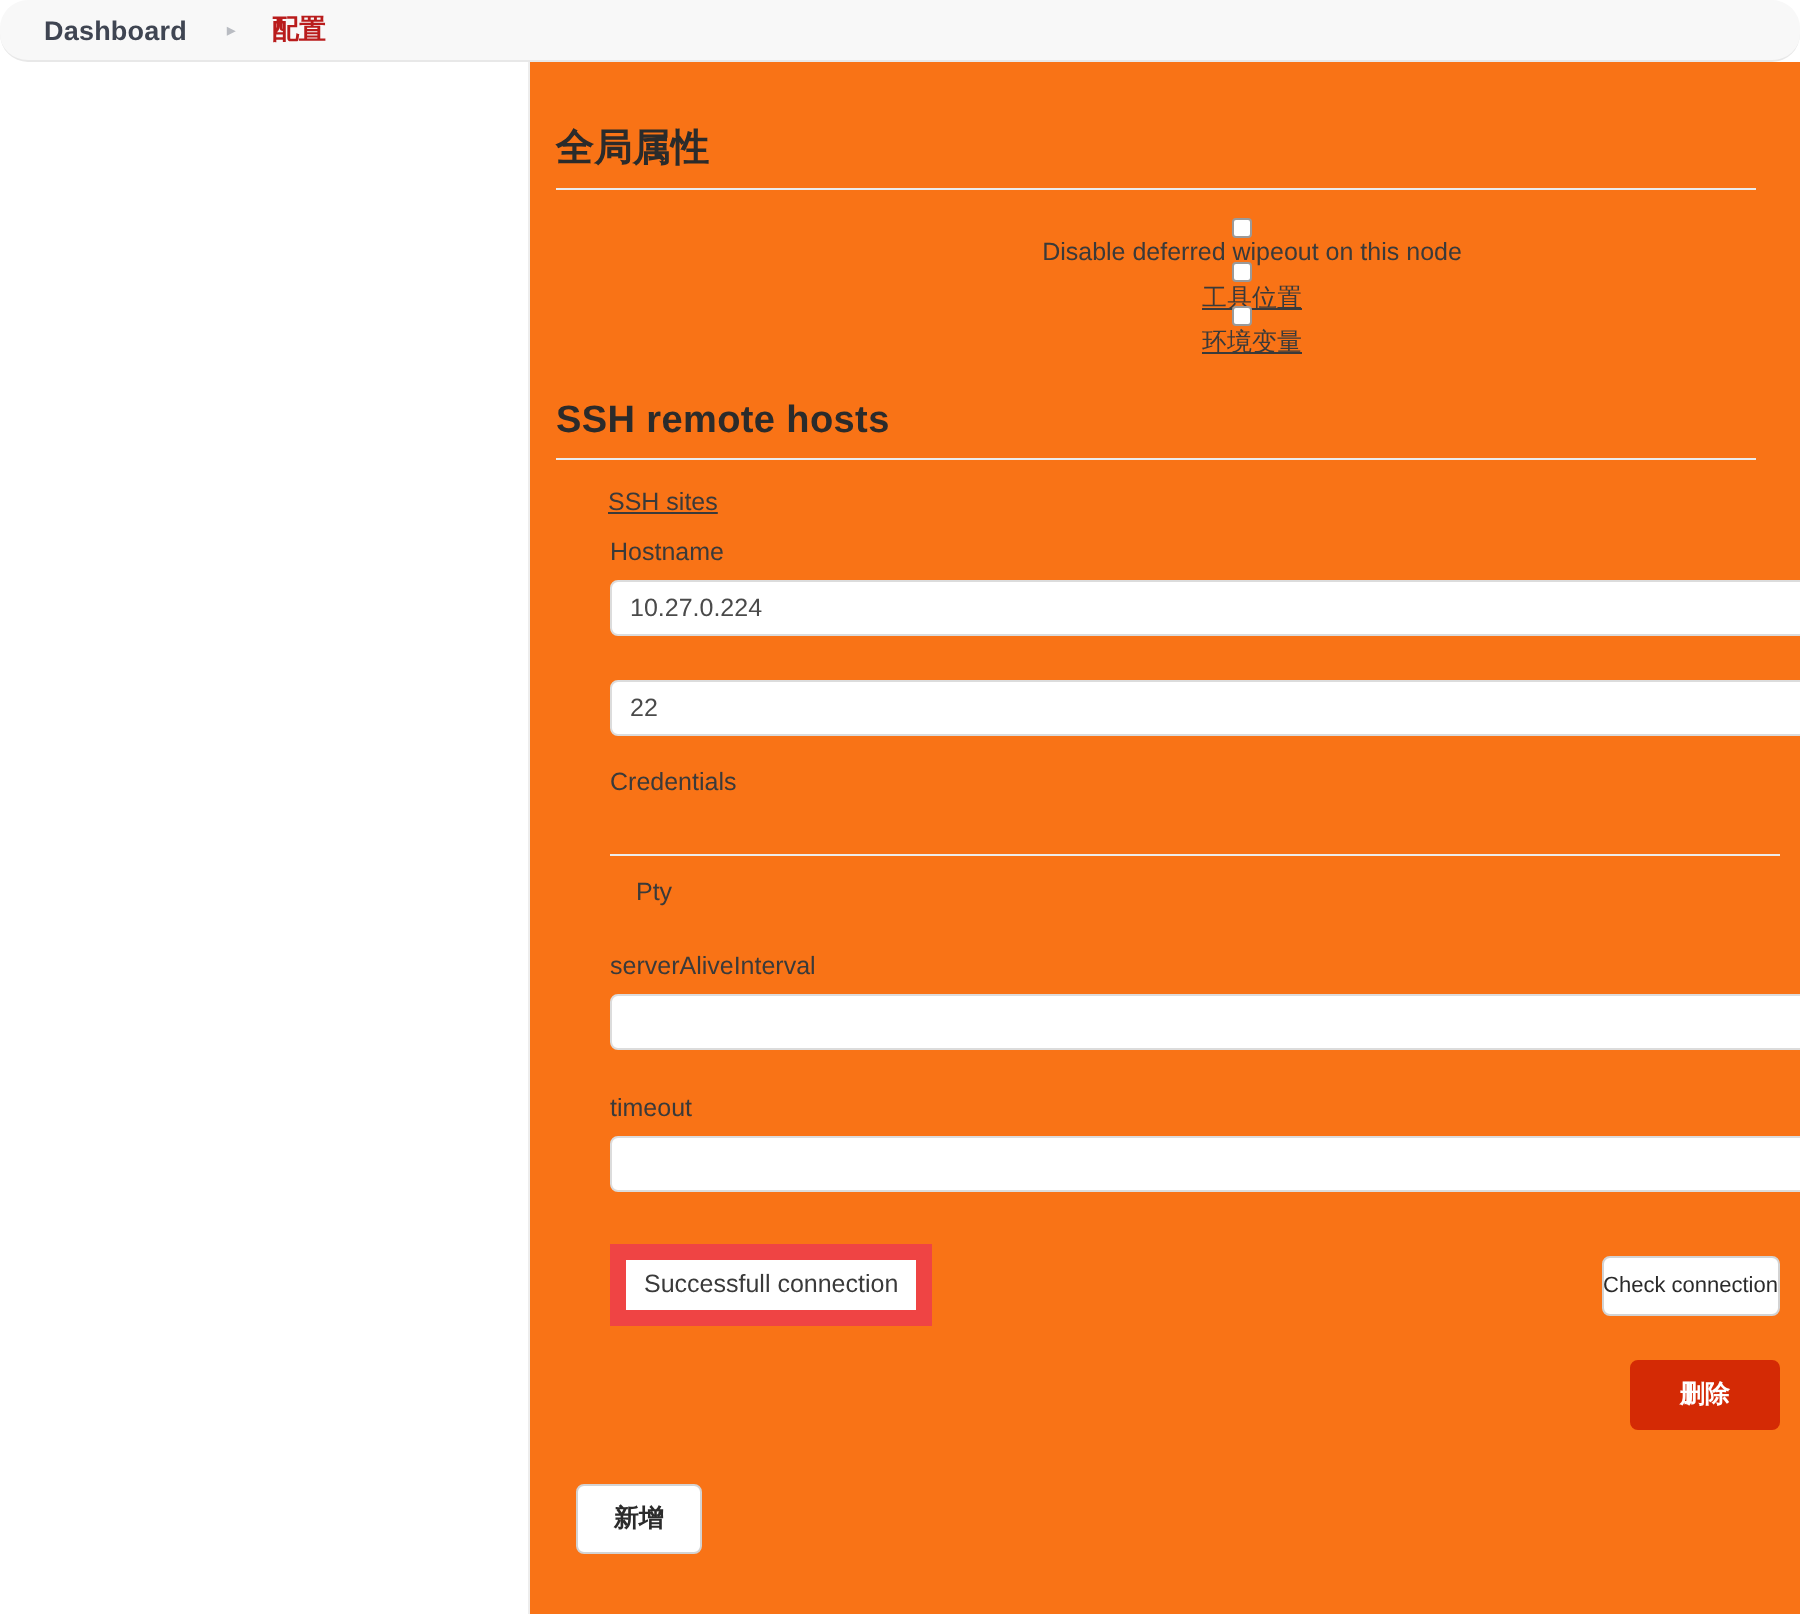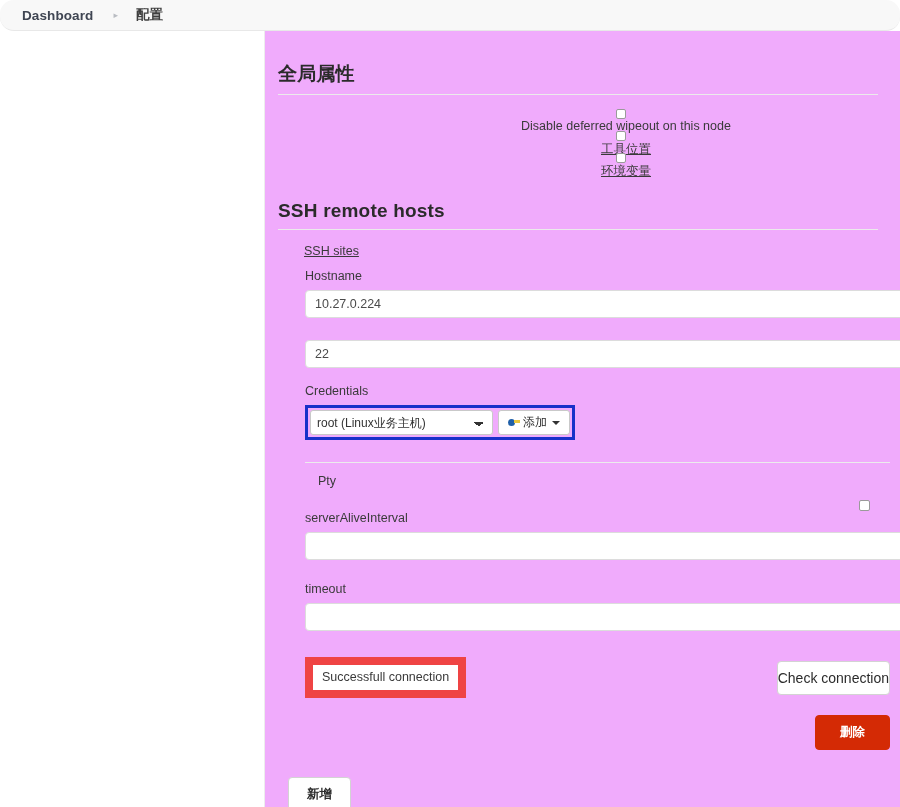--- a/index.html
+++ b/index.html
@@ -24,33 +24,33 @@
     border-radius: 14px;
   }
   .crumb {
     font-size: 13.5px;
     font-weight: bold;
     color: #4a4f57;
     letter-spacing: .1px;
     text-decoration: none;
   }
   .crumb.home { color: #3f4552; }
-  .crumb.current { color: #404040; font-weight: bold; }
+  .crumb.current { color: #b91c1c; font-weight: bold; }
   .crumb-sep {
     color: #b9bcc2;
     font-size: 9px;
     margin: 0 18px 0 20px;
     line-height: 1;
   }
 
   
   #page-body {
     display: flex;
     height: 776px;
-    background: #f0abfc;
+    background: #f97316;
   }
   #side-panel {
     width: 265px;
     background: #ffffff;
     border-right: 1px solid #ededed;
     flex: 0 0 265px;
   }
   #main-panel {
     flex: 1 1 auto;
     padding: 30px 10px 0 13px;
@@ -253,21 +253,21 @@
     padding: 5px 9px 6px 9px;
     font-size: 12.5px;
     color: #3a3a3a;
     background: #fff;
     display: inline-block;
   }
   .plain-btn {
     border: 1px solid #d3d3d3;
     border-radius: 4px;
     background: #fff;
-    font-size: 14px;
+    font-size: 11px;
     color: #2b2b2b;
     padding: 8px 0;
     cursor: pointer;
     font-family: "Liberation Sans", sans-serif;
   }
   .delete-row {
     margin-left: 27px;
     width: 585px;
     display: flex;
     justify-content: flex-end;
@@ -351,30 +351,20 @@
 
     <div class="field-block">
       <span class="help" style="top:0px;right:-5px;">?</span>
       <input class="txt-input" type="text" value="22" style="">
     </div>
 
     <div class="spacer-16"></div>
 
     <div class="field-block">
       <span class="field-label">Credentials</span>
-      <div class="cred-wrap">
-        <select class="cred-select">
-          <option>root (Linux业务主机)</option>
-        </select>
-        <button class="add-btn">
-          <span class="key-ico"></span>
-          <span>添加</span>
-          <span class="caret-dn"></span>
-        </button>
-      </div>
     </div>
 
     <div style="height:22px"></div>
 
     <div class="field-block" style="position:relative;">
       <hr class="pty-rule">
       <div style="height:11px"></div>
       <span class="field-label" style="margin-left:13px;">Pty</span>
       <span class="help" style="top:12px;right:-5px;">?</span>
     </div>

